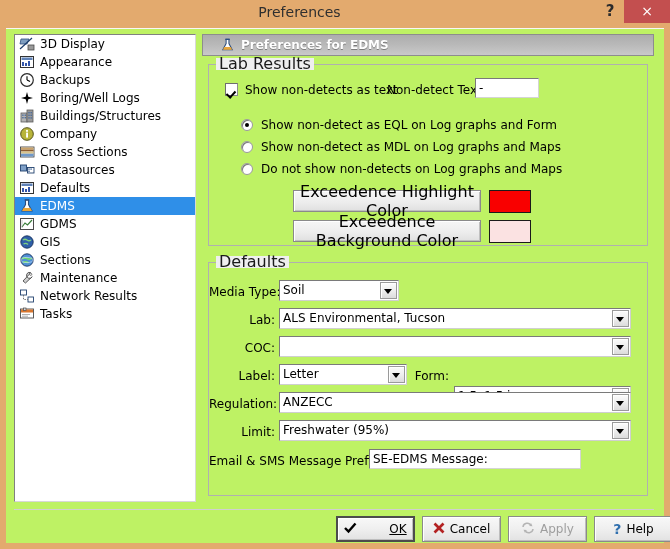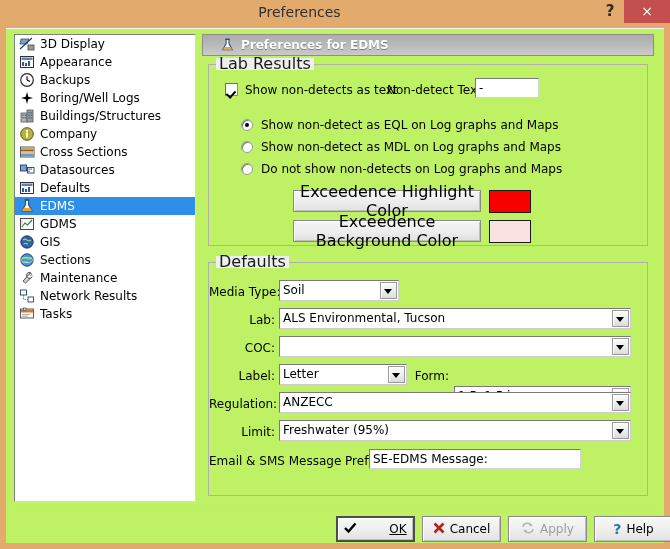--- a/index.html
+++ b/index.html
@@ -530,21 +530,21 @@
       <div class="groupbox" id="gb-lab">
         <span class="gb-title">Lab Results</span>
 
         <div class="chk checked" style="left:16px; top:18px;"></div>
         <span class="lbl" style="left:36px; top:18px;">Show non-detects as text</span>
 
         <span class="lbl" style="left:178px; top:18px;">Non-detect Text:</span>
         <div class="tinput" style="left:266px; top:13px; width:64px;">-</div>
 
         <div class="radio on" style="left:32px; top:54px;"></div>
-        <span class="lbl" style="left:52px; top:53px;">Show non-detect as EQL on Log graphs and Maps</span>
+        <span class="lbl" style="left:52px; top:53px;">Show non-detect as EQL on Log graphs and Form</span>
 
         <div class="radio" style="left:32px; top:76px;"></div>
         <span class="lbl" style="left:52px; top:75px;">Show non-detect as MDL on Log graphs and Maps</span>
 
         <div class="radio" style="left:32px; top:98px;"></div>
         <span class="lbl" style="left:52px; top:97px;">Do not show non-detects on Log graphs and Maps</span>
 
         <div class="pbtn" style="left:84px; top:125px; width:188px; height:22px;">
           <span>Exceedence Highlight Color</span>
         </div>

